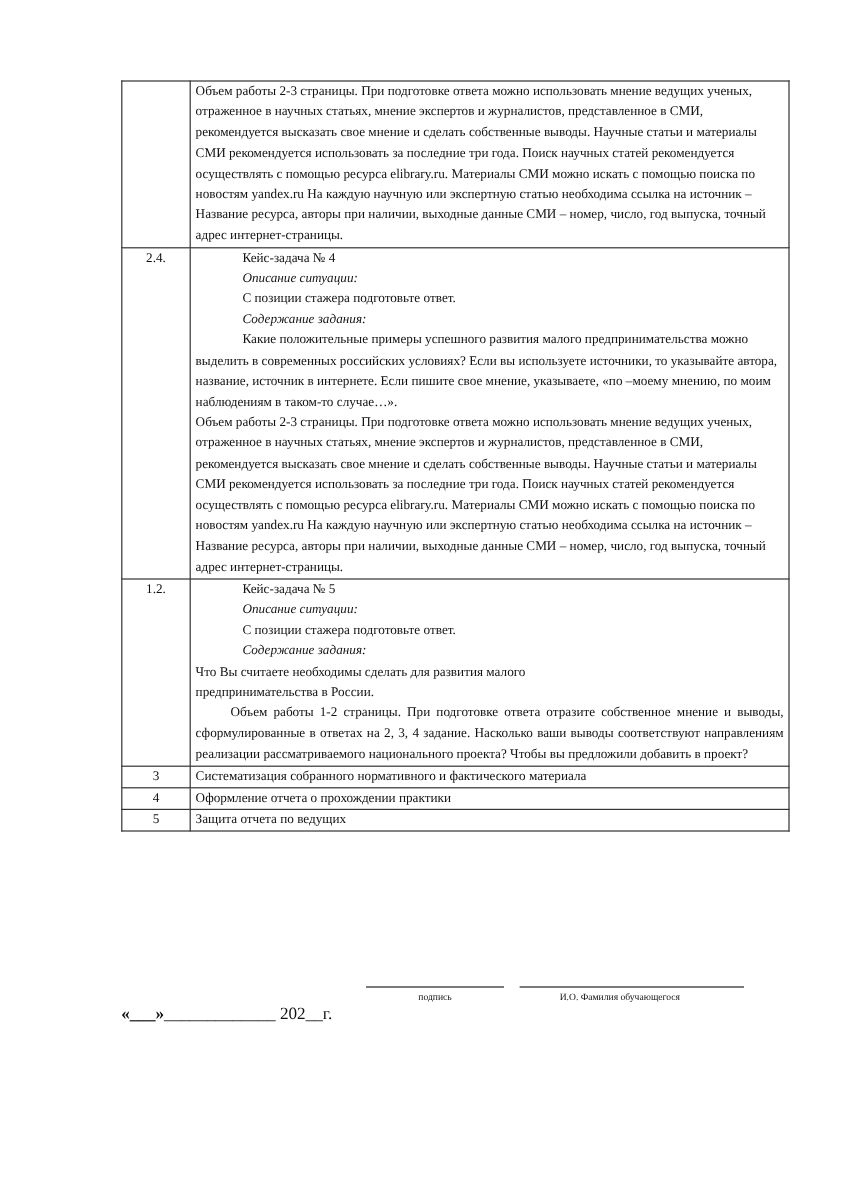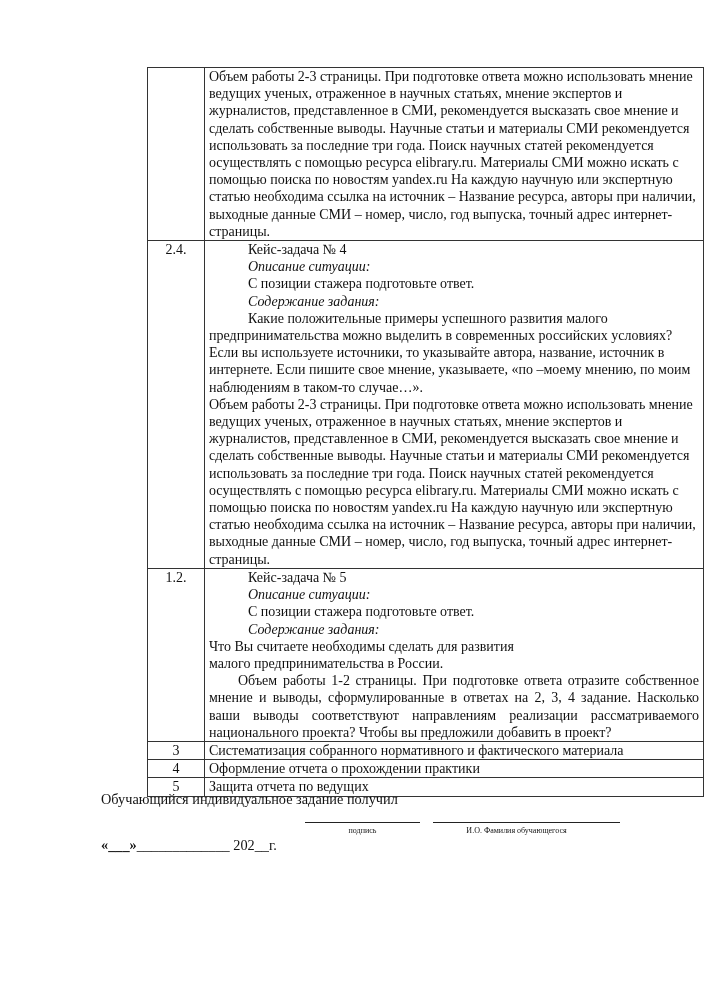--- a/index.html
+++ b/index.html
@@ -1,20 +1,20 @@
 <!DOCTYPE html>
 <html><head>
   <meta charset="utf-8">
   <style>
     html, body { margin: 0; padding: 0; background: #ffffff; }
     body { width: 707px; height: 1000px; position: relative; overflow: hidden;
            font-family: "Liberation Serif", "DejaVu Serif", serif; color: #111; }
     .page { position: absolute; left: 0; top: 0; width: 707px; height: 1000px; }
     table.tasks { position: absolute; left: 101px; top: 67px; width: 557px;
-                  border-collapse: collapse; font-size: 14px; line-height: 17.2px; margin-left: 46px; }
+                  border-collapse: collapse; font-size: 11px; line-height: 17.2px; }
     table.tasks td { border: 1px solid #333; vertical-align: top; padding: 0 4px 0 4px; }
     td.num { width: 48px; text-align: center; }
     td.body { padding-left: 6px; padding-right: 4px; }
     .p { margin: 0; }
     .ind { padding-left: 39px; }
     .ind2 { text-indent: 39px; }
     .ind3 { text-indent: 29px; }
     .bold { font-weight: normal; }
     .ital { font-style: italic; }
     .just { text-align: justify; }
@@ -71,21 +71,20 @@
       <td class="num">4</td>
       <td class="body">Оформление отчета о прохождении практики</td>
     </tr>
     <tr class="short">
       <td class="num">5</td>
       <td class="body">Защита отчета по ведущих</td>
     </tr>
   </tbody>
     </table>
 
-  <div class="footer-text">Обучающийся индивидуальное задание получил</div>
 
   <div class="sig-line" style="left:305px; top:822px; width:115px;"></div>
   <div class="sig-line" style="left:433px; top:822px; width:187px;"></div>
   <div class="sig-label" style="left:305px; top:826px; width:115px;">подпись</div>
   <div class="sig-label" style="left:423px; top:826px; width:187px;">И.О. Фамилия обучающегося</div>
 
   <div class="date-line">
     <span class="q">«___»</span><span>_____________</span><span> 202__г.</span>
   </div>
 

